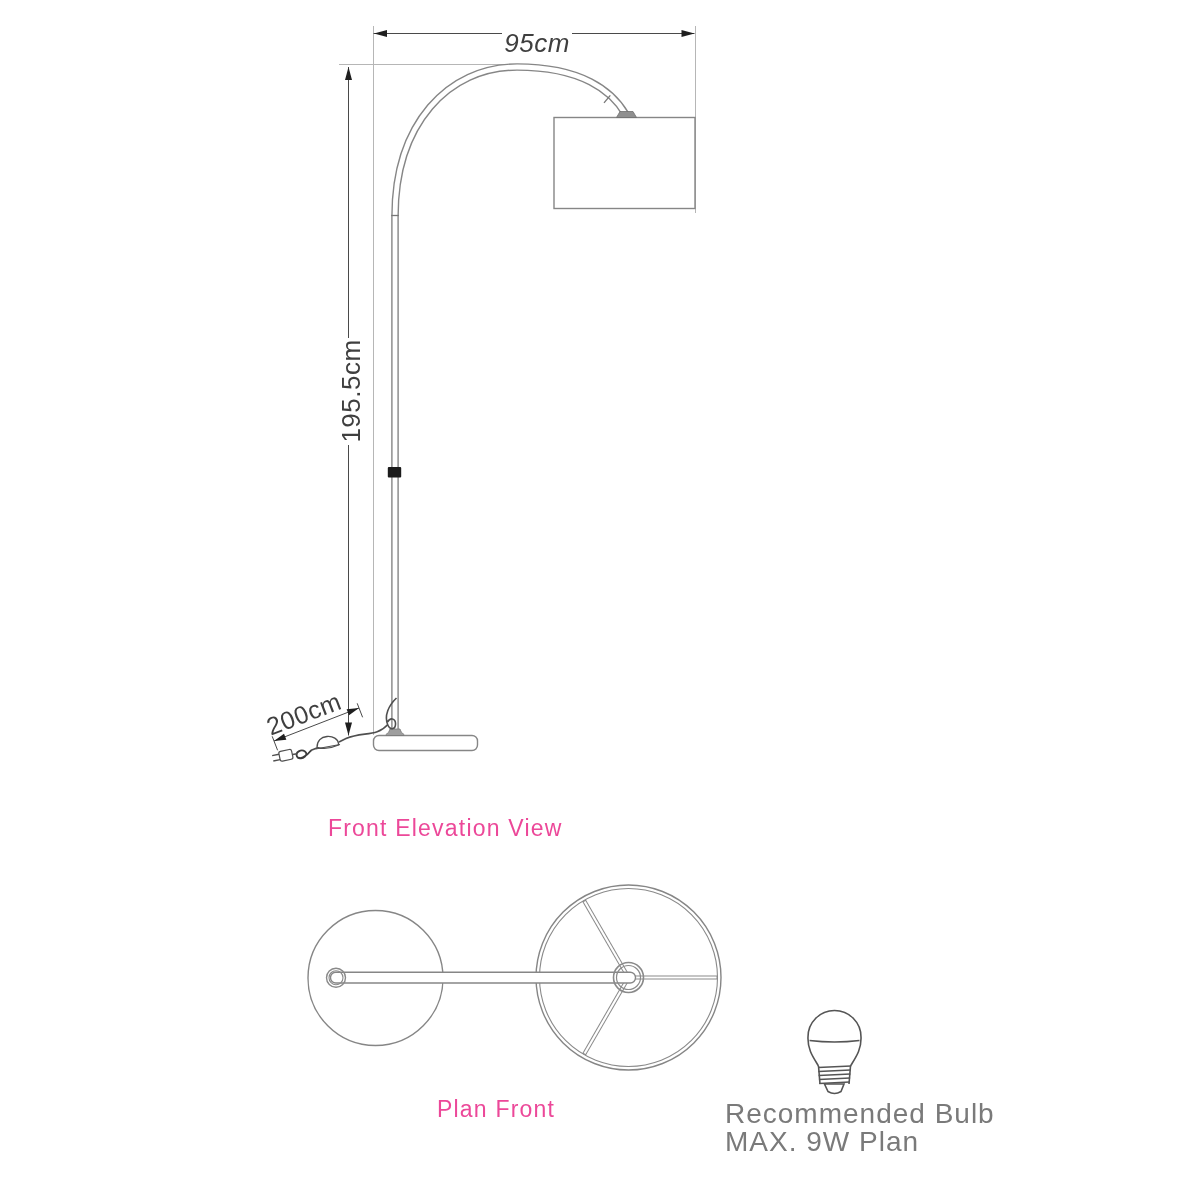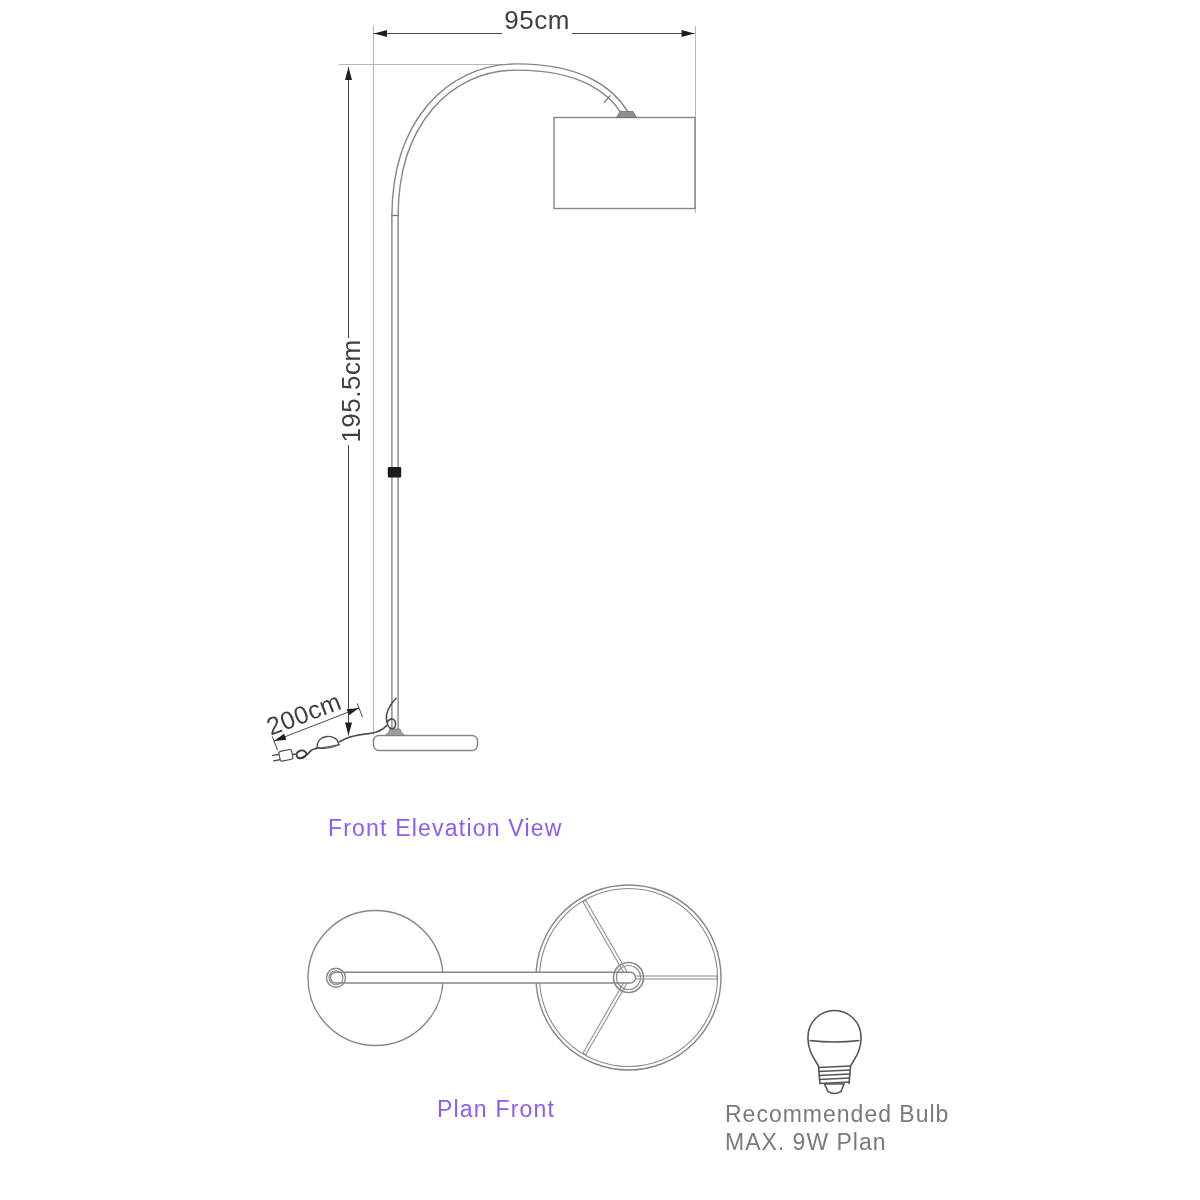--- a/index.html
+++ b/index.html
@@ -2,31 +2,31 @@
 <html><head>
 <meta charset="utf-8">
 <style>
   html,body{margin:0;padding:0;}
   body{
     width:1200px;height:1200px;position:relative;background:#ffffff;
     font-family:"Liberation Sans", sans-serif;overflow:hidden;
   }
   #drawing{position:absolute;left:0;top:0;}
   .label{
-    position:absolute;color:#8b5cf6;font-size:23px;letter-spacing:1.2px;
+    position:absolute;color:#ec4899;font-size:23px;letter-spacing:1.2px;
     white-space:nowrap;font-weight:400;
   }
   .dimtext{
     position:absolute;color:#3f3f3f;font-size:26px;letter-spacing:0.5px;
     white-space:nowrap;transform:translate(-50%,-50%);
   }
   .dimtext.rot90{transform:translate(-50%,-50%) rotate(-90deg);}
   .dimtext.rot21{transform:translate(-50%,-50%) rotate(-21deg);font-size:25px;}
   .bulb-text{
-    position:absolute;left:725px;top:1100px;color:#7a7a7a;font-size:23px;
+    position:absolute;left:725px;top:1100px;color:#7a7a7a;font-size:28px;
     letter-spacing:1px;line-height:28px;
   }
   
   .ext{stroke:#b6b6b6;stroke-width:1;fill:none;}
   .dim{stroke:#4a4a4a;stroke-width:1;fill:none;}
   .arr{fill:#1f1f1f;stroke:none;}
   .drawfill{stroke:#868686;stroke-width:1.4;fill:#ffffff;}
   .tube{stroke:#868686;stroke-width:7.6;fill:none;}
   .tubein{stroke:#ffffff;stroke-width:4.8;fill:none;}
   .spoke{stroke:#8a8a8a;stroke-width:4.2;fill:none;}
@@ -132,21 +132,21 @@
       <line class="bulbline" x1="818" y1="1067.5" x2="851" y2="1066" stroke-width="1.3"></line>
       <line class="bulbline" x1="818.3" y1="1071.5" x2="850.7" y2="1070" stroke-width="1.3"></line>
       <line class="bulbline" x1="818.6" y1="1075.5" x2="850.4" y2="1074" stroke-width="1.3"></line>
       <line class="bulbline" x1="818.9" y1="1079.5" x2="850.1" y2="1078" stroke-width="1.3"></line>
       <line class="bulbline" x1="819.2" y1="1083.5" x2="849.8" y2="1082" stroke-width="1.3"></line>
     </g>
     <path class="bulbline" d="M 824.5,1084 L 844,1084 L 841,1091.5 Q 834.5,1095.5 828,1091.5 Z" fill="#ffffff"></path>
   </g>
 </svg>
 
-<div class="dimtext" style="left:537px;top:20px;">95cm</div>
+<div class="dimtext" style="left:537px;top:43px;font-style:italic;">95cm</div>
 
 <div class="dimtext rot90" style="left:351px;top:391px;">195.5cm</div>
 
 <div class="dimtext rot21" style="left:304px;top:714px;">200cm</div>
 
 <div class="label" style="left:328px;top:815px;">Front Elevation View</div>
 
 <div class="label" style="left:437px;top:1096px;">Plan Front</div>
 
 <div class="bulb-text">

